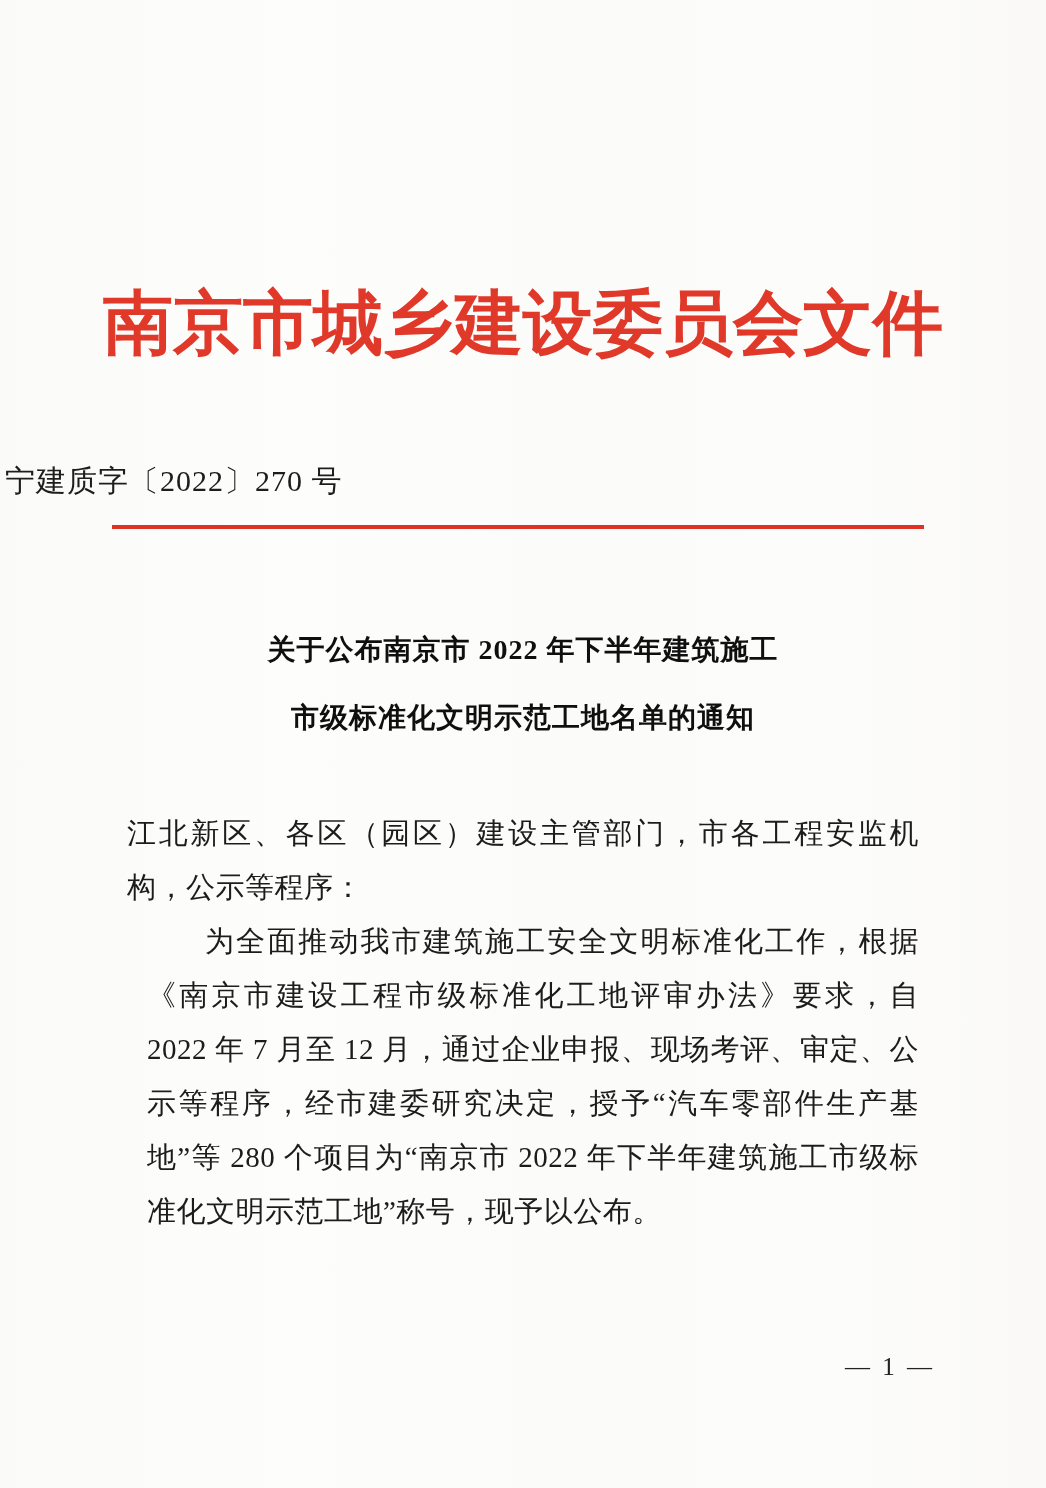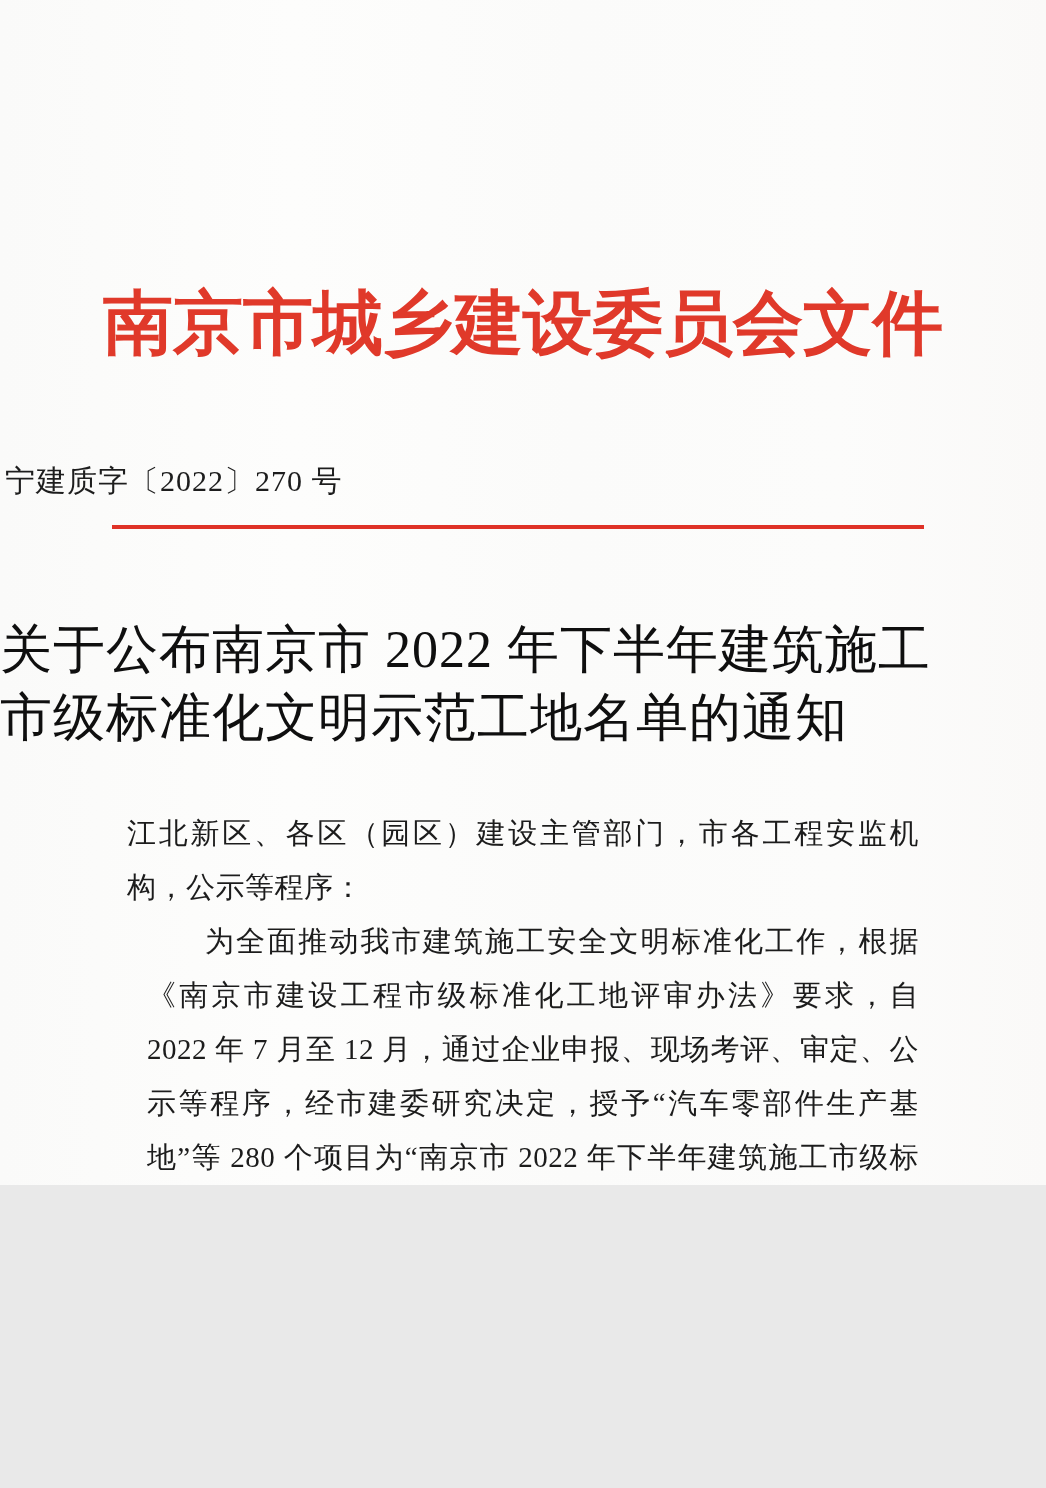--- a/index.html
+++ b/index.html
@@ -3,21 +3,21 @@
 <meta charset="utf-8">
 <style>
   html, body {
     margin: 0;
     padding: 0;
     background: #e9e9e9;
   }
   .page {
     position: relative;
     width: 1046px;
-    height: 1185px;
+    height: 1488px;
     margin: 0 auto;
     background: linear-gradient(90deg, #fafaf9 0%, #fdfdfc 28%, #fbfbfa 55%, #fcfcfb 80%, #faf9f8 100%);
     overflow: hidden;
     font-family: "Liberation Serif", "DejaVu Serif", serif;
     color: #1d1d1d;
   }
   .red-header {
     position: absolute;
     top: 284px;
     left: 0;
@@ -47,23 +47,23 @@
     left: 112px;
     width: 812px;
     height: 4px;
     background: #df3227;
   }
   .title-block {
     position: absolute;
     top: 616px;
     left: 0;
     width: 100%;
-    text-align: left;
-    font-weight: normal;
-    font-size: 52px;
+    text-align: center;
+    font-weight: bold;
+    font-size: 28px;
     line-height: 68px;
     color: #0f0f0f;
     letter-spacing: 1px;
   }
   .body-block {
     position: absolute;
     top: 806px;
     left: 127px;
     width: 792px;
     font-size: 29px;

